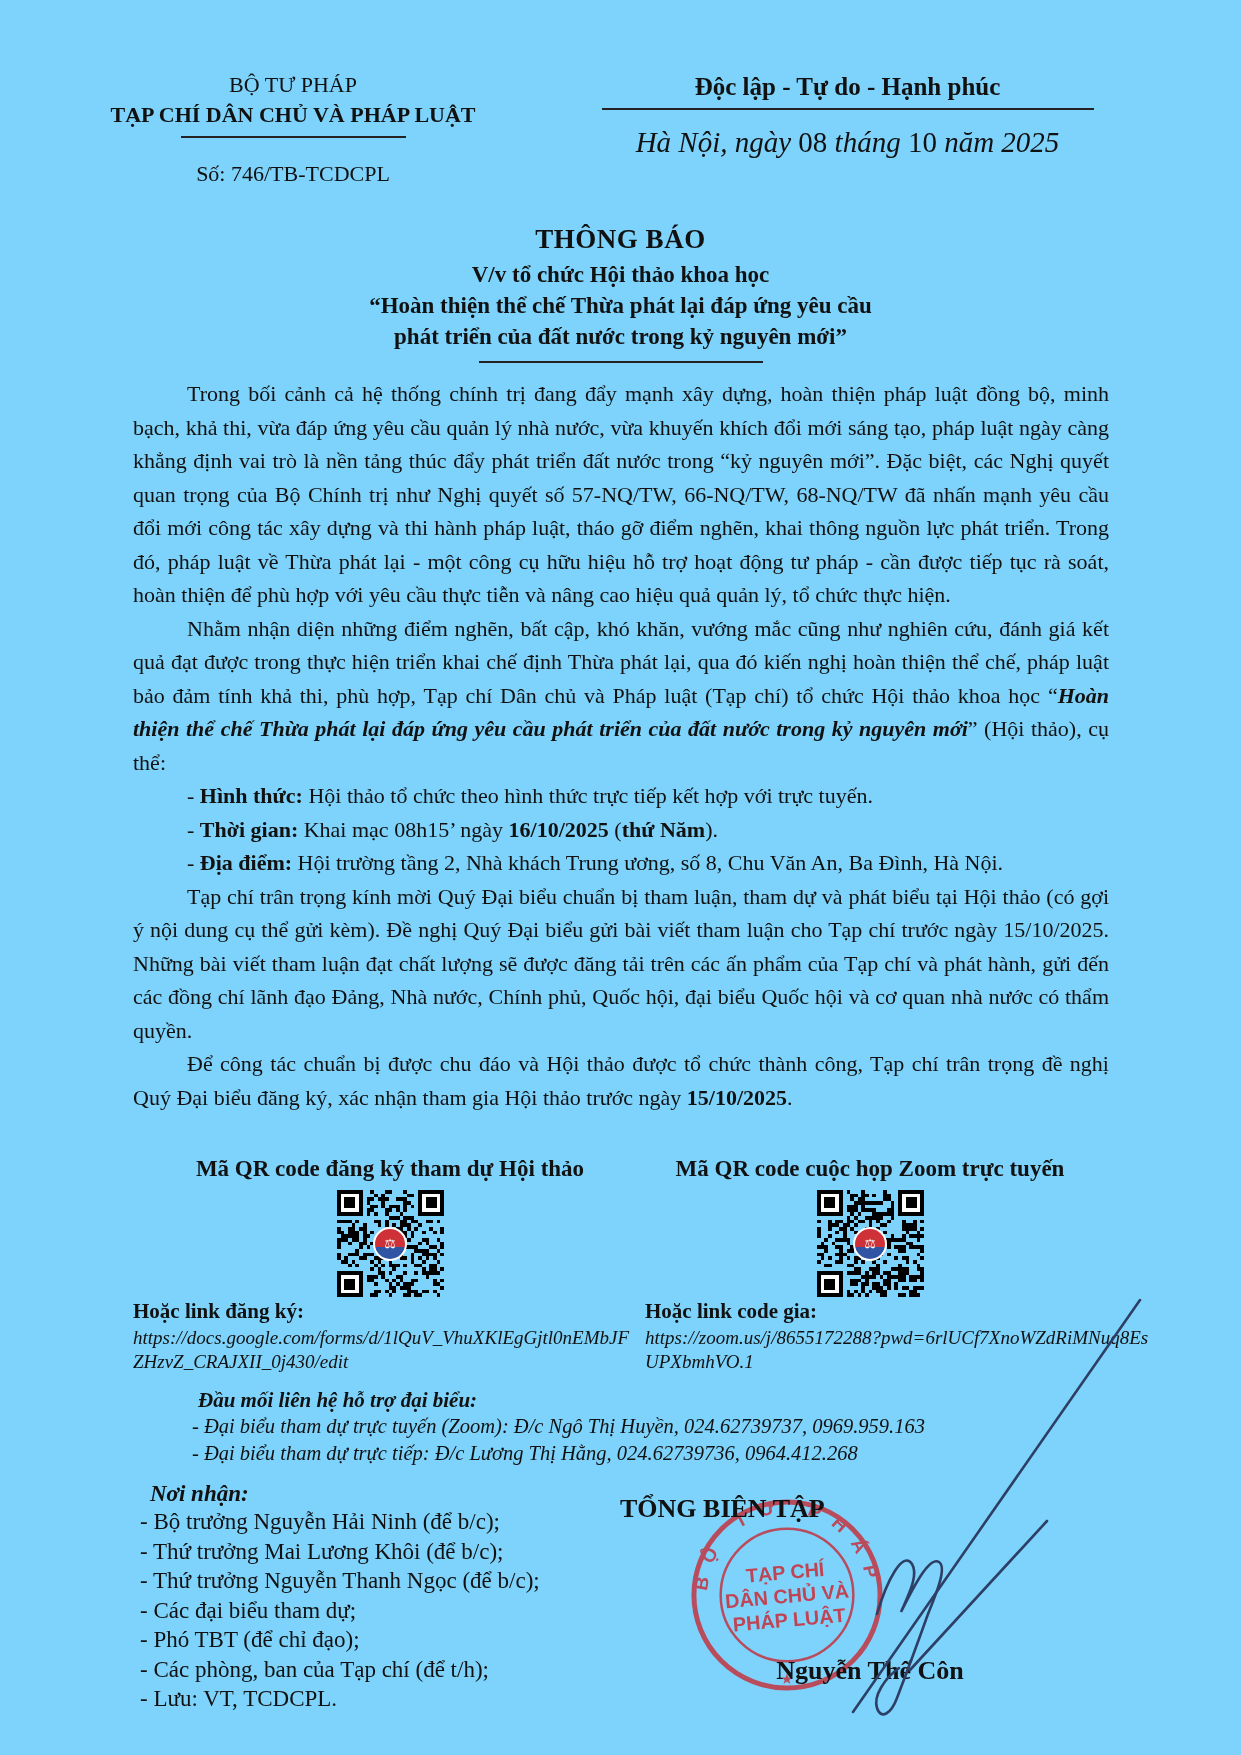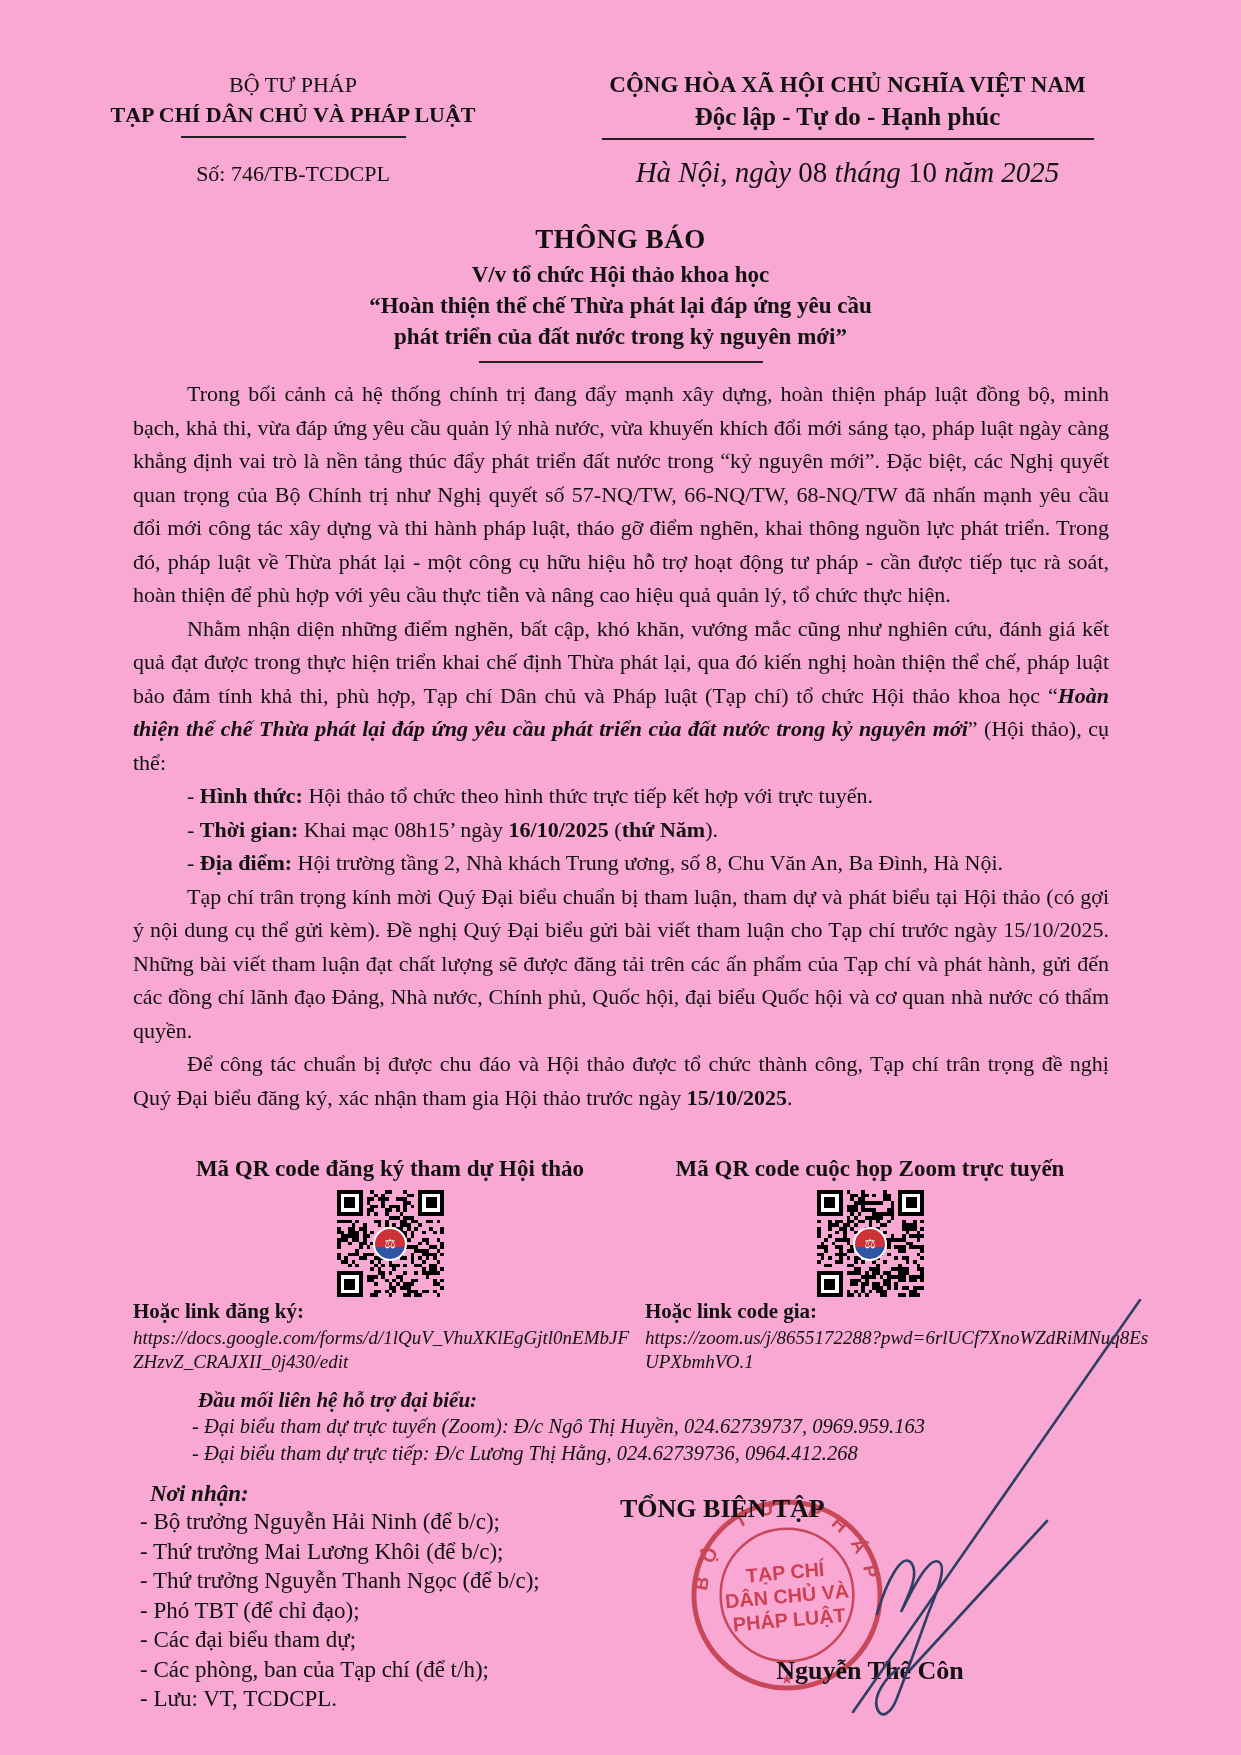--- a/index.html
+++ b/index.html
@@ -1,17 +1,17 @@
 <!DOCTYPE html>
 <html><head>
 <meta charset="utf-8">
 <style>
   html,body{margin:0;padding:0;background:#888;}
   .page{
-    position:relative;width:1241px;height:1755px;background:#f9a8d4;
+    position:relative;width:1241px;height:1755px;background:#7dd3fc;
     margin:0 auto;overflow:hidden;
     font-family:"Liberation Serif","DejaVu Serif",serif;color:#111;
   }
   .b,.rb{font-weight:bold;}
   .i,.ri{font-style:italic;}
   
   .hdr-left{position:absolute;left:78px;top:70px;width:430px;text-align:center;font-size:22px;line-height:30px;}
   .hdr-right{position:absolute;left:525px;top:70px;width:645px;text-align:center;line-height:30px;}
   .hdr-right .nation{font-size:23px;font-weight:bold;}
   .hdr-right .motto{font-size:25px;font-weight:bold;margin-top:2px;}
@@ -65,21 +65,20 @@
 
 <div class="page">
 
   <div class="hdr-left">
     <div>BỘ TƯ PHÁP</div>
     <div class="b">TẠP CHÍ DÂN CHỦ VÀ PHÁP LUẬT</div>
     <div class="rule" style="width:225px"></div>
     <div class="doc-no">Số:  746/TB-TCDCPL</div>
   </div>
   <div class="hdr-right">
-    <div class="nation">CỘNG HÒA XÃ HỘI CHỦ NGHĨA VIỆT NAM</div>
     <div class="motto">Độc lập - Tự do - Hạnh phúc</div>
     <div class="rule" style="width:492px"></div>
     <div class="date-line"><span class="ri">Hà Nội, ngày </span><span>08</span><span class="ri"> tháng </span><span>10</span><span class="ri"> năm 2025</span></div>
   </div>
 
   <div class="title-block">
     <div class="title-main">THÔNG BÁO</div>
     <div class="title-sub">V/v tổ chức Hội thảo khoa học</div>
     <div class="title-quote">“Hoàn thiện thể chế Thừa phát lại đáp ứng yêu cầu</div>
     <div class="title-quote">phát triển của đất nước trong kỷ nguyên mới”</div>
@@ -719,22 +718,22 @@
     <div class="contact-title">Đầu mối liên hệ hỗ trợ đại biểu:</div>
     <div class="contact-line">- Đại biểu tham dự trực tuyến (Zoom): Đ/c Ngô Thị Huyền, 024.62739737, 0969.959.163</div>
     <div class="contact-line">- Đại biểu tham dự trực tiếp: Đ/c Lương Thị Hằng, 024.62739736, 0964.412.268</div>
   </div>
 
   <div class="noi-nhan">
     <div class="noi-nhan-title">Nơi nhận:</div>
     <div class="noi-nhan-item">- Bộ trưởng Nguyễn Hải Ninh (để b/c);</div>
     <div class="noi-nhan-item">- Thứ trưởng Mai Lương Khôi (để b/c);</div>
     <div class="noi-nhan-item">- Thứ trưởng Nguyễn Thanh Ngọc (để b/c);</div>
+    <div class="noi-nhan-item">- Các đại biểu tham dự;</div>
     <div class="noi-nhan-item">- Phó TBT (để chỉ đạo);</div>
-    <div class="noi-nhan-item">- Các đại biểu tham dự;</div>
     <div class="noi-nhan-item">- Các phòng, ban của Tạp chí (để t/h);</div>
     <div class="noi-nhan-item">- Lưu: VT, TCDCPL.</div>
   </div>
 
   <div class="sign-title">TỔNG BIÊN TẬP</div>
 
   <svg class="stamp" viewBox="0 0 200 200">
     <circle cx="100" cy="100" r="94" fill="none" stroke="#c23a47" stroke-width="5"></circle>
     <circle cx="100" cy="100" r="67" fill="none" stroke="#c23a47" stroke-width="2.5"></circle>
     <path id="ringArc" d="M 25 125 A 80 80 0 1 1 175 125" fill="none"></path>

